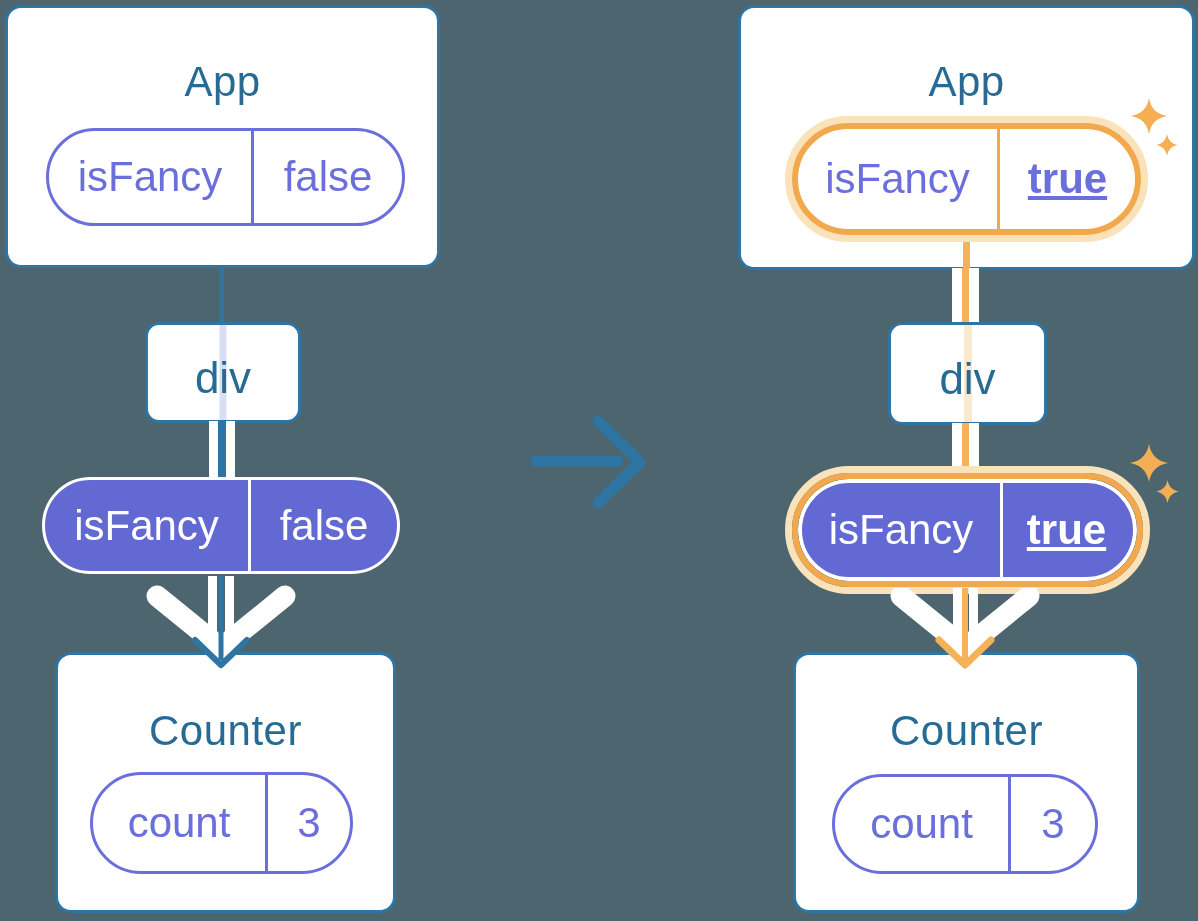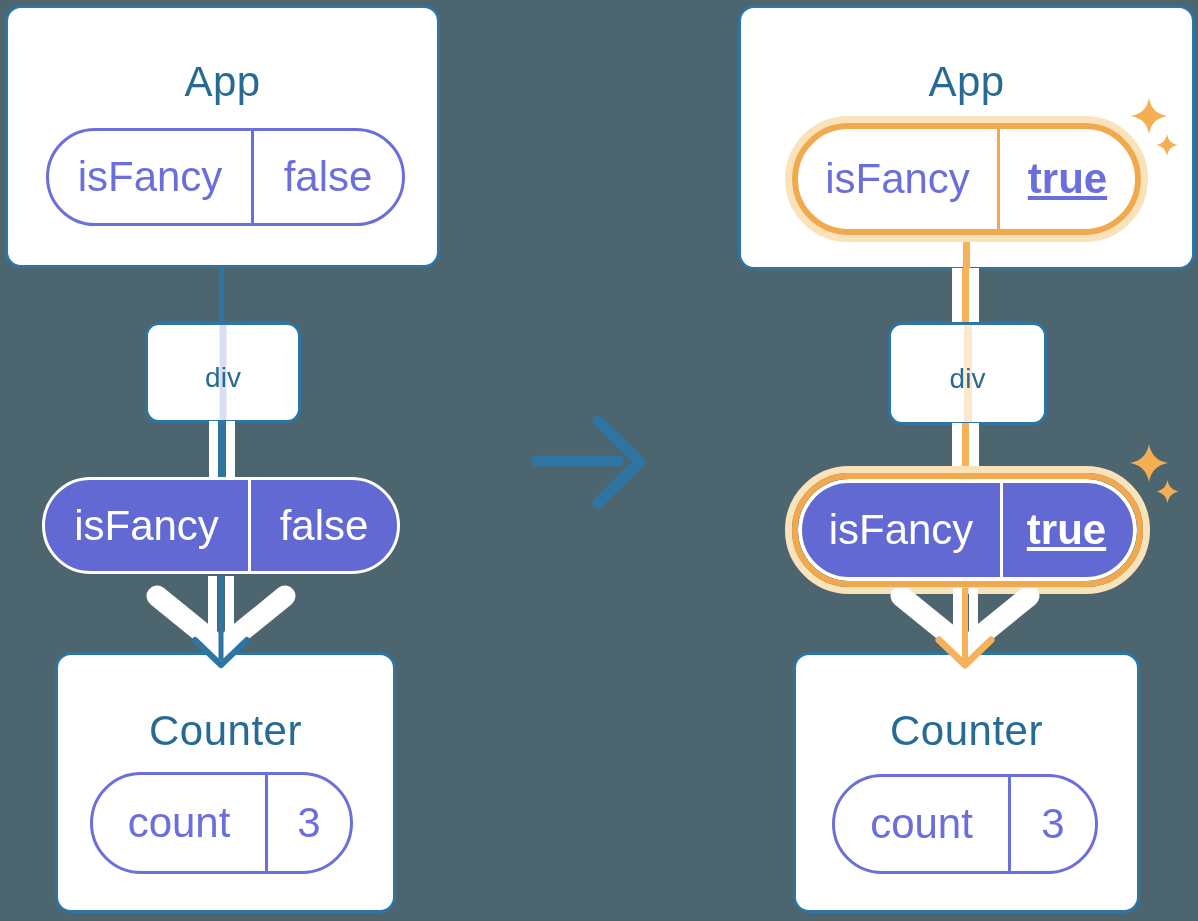--- a/index.html
+++ b/index.html
@@ -40,21 +40,21 @@
 
   .vline{position:absolute;}
   .pipe{position:absolute;display:flex;}
   .pipe .w{background:#fff;}
   .pipe .core{background:var(--blue);}
   .pipe.orange .core{background:var(--orange-line);}
 
   .nodebox{position:absolute;background:#fff;border:3px solid var(--blue);border-radius:14px;
            display:flex;align-items:center;justify-content:center;}
   .nodebox .ghost{position:absolute;left:50%;top:0;bottom:0;transform:translateX(-50%);}
-  .nodebox .lbl{position:relative;z-index:1;font-size:28px;color:var(--ink);margin-top:11px;}
+  .nodebox .lbl{position:relative;z-index:1;font-size:44px;color:var(--ink);margin-top:11px;}
 
   svg{position:absolute;display:block;}
 </style>
 </head>
 <body>
 
 <div id="canvas">
 
   <div>
 

